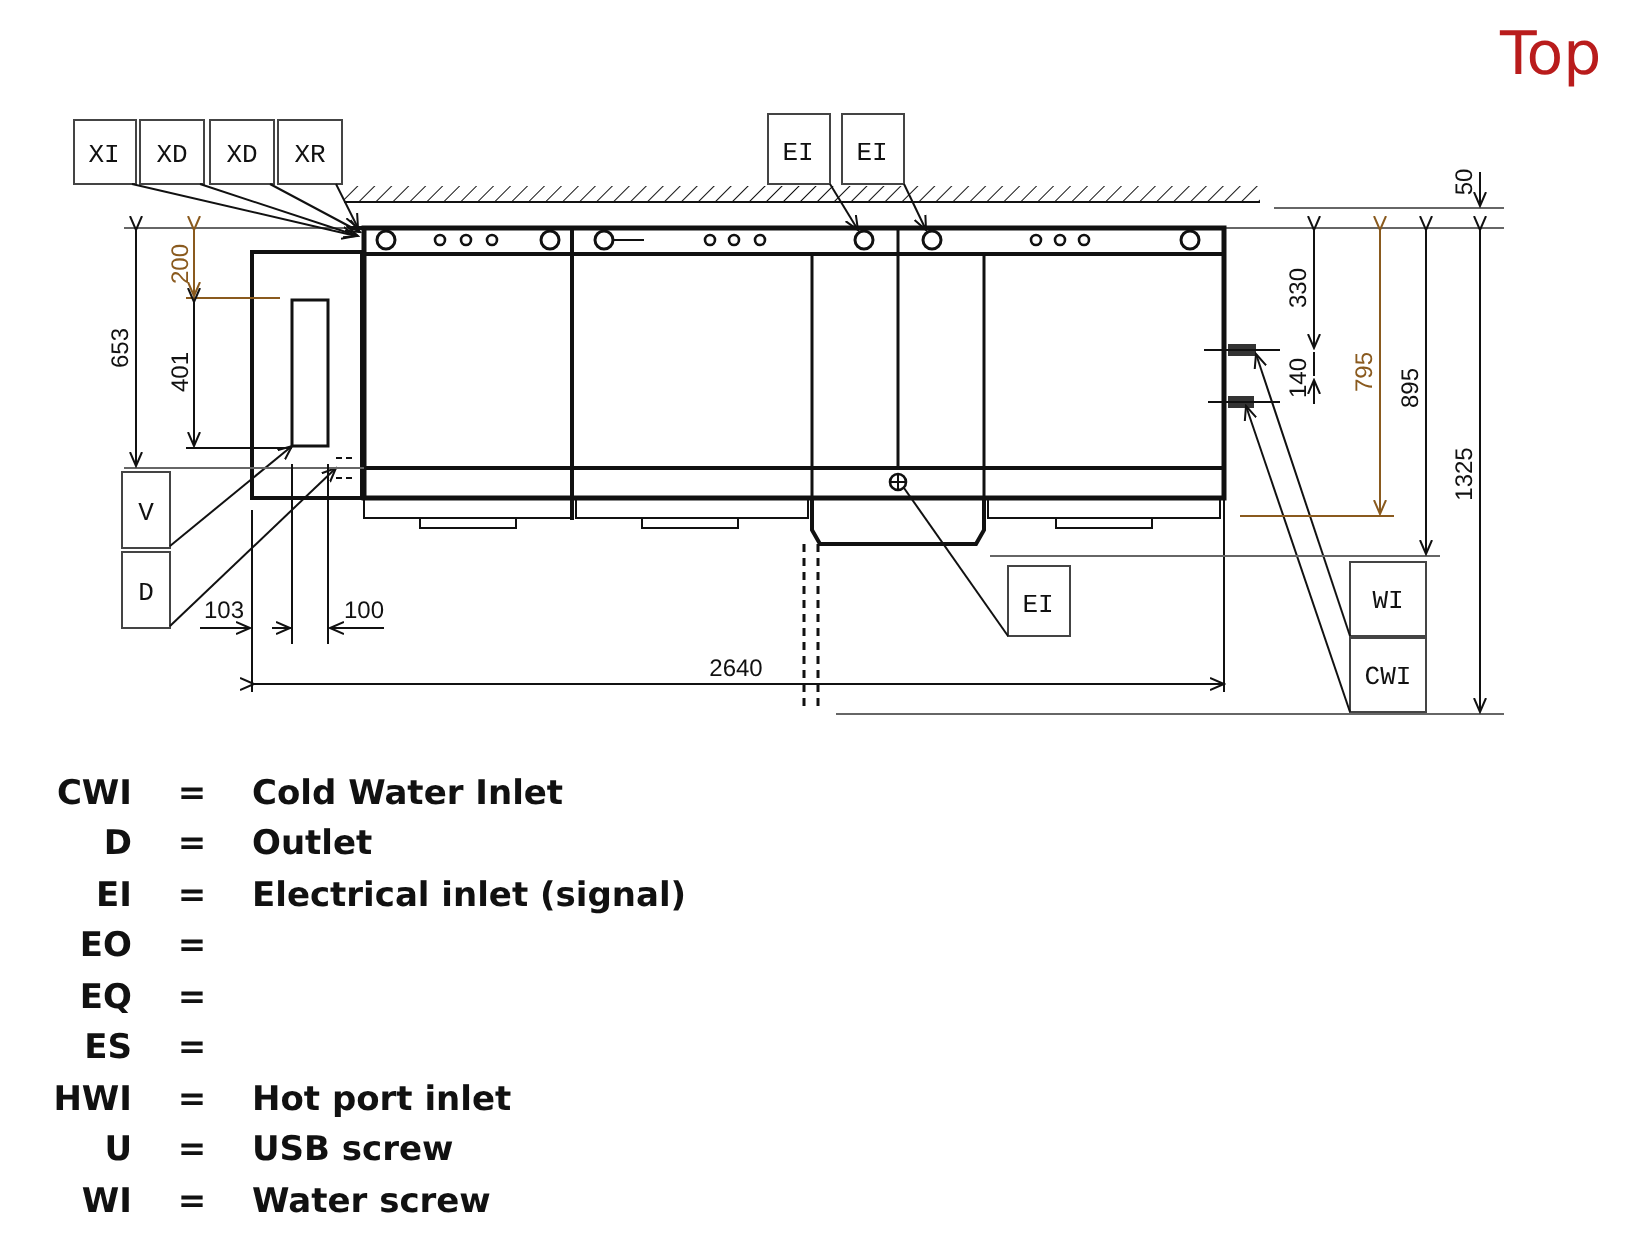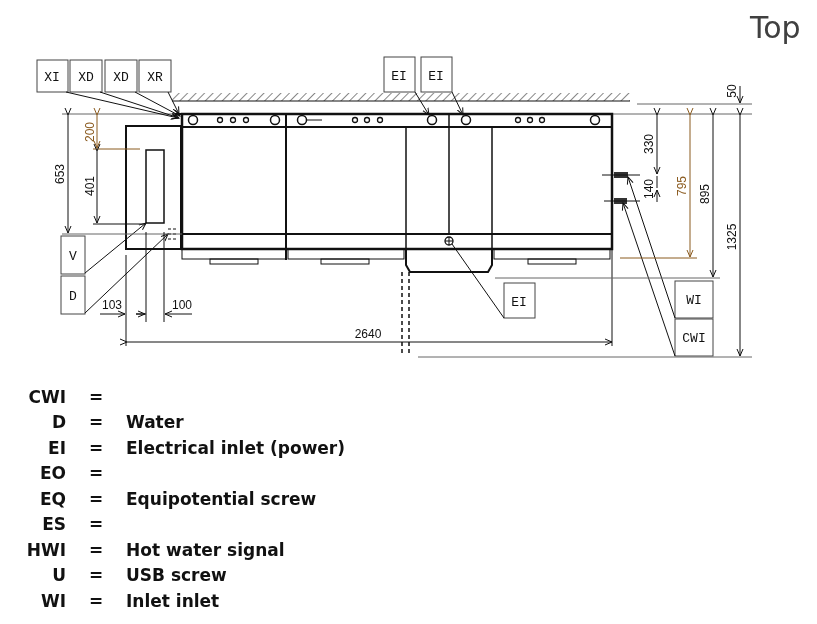--- a/index.html
+++ b/index.html
@@ -1,17 +1,17 @@
 <!DOCTYPE html>
 <html><head>
 <meta charset="utf-8">
 <style>
   html, body { margin:0; padding:0; background:#ffffff; }
   body { width:817px; height:624px; position:relative; overflow:hidden; font-family:"DejaVu Sans", sans-serif; }
-  #title { position:absolute; left:750px; top:10px; font-size:30px; color:#404040; font-family:"DejaVu Sans", sans-serif; font-weight:normal;text-align:center; }
+  #title { position:absolute; left:750px; top:10px; font-size:30px; color:#b91c1c; font-family:"DejaVu Sans", sans-serif; font-weight:normal;text-align:center; }
   #drawing { position:absolute; left:0; top:0; }
   .lbl { font-family:"Liberation Mono", "DejaVu Sans Mono", monospace; font-size:13px; fill:#111; }
   .dim { font-family:"Liberation Sans", sans-serif; font-size:12px; fill:#111; }
   .dim-brown { font-family:"Liberation Sans", sans-serif; font-size:12px; fill:#8a5a1e; }
   #legend { position:absolute; left:22px; top:384px; font-family:"DejaVu Sans", sans-serif; font-weight:bold; font-size:17px; color:#111; }
   .legend-row { display:flex; height:25.5px; align-items:center; }
   .legend-code { width:44px; text-align:right; }
   .legend-eq { width:60px; text-align:center; }
   .legend-desc { }
 </style>
@@ -190,52 +190,52 @@
     <text class="dim" transform="translate(709,194) rotate(-90)" text-anchor="middle">895</text>
     <text class="dim" transform="translate(736,237) rotate(-90)" text-anchor="middle">1325</text>
     <text class="dim" transform="translate(736,91) rotate(-90)" text-anchor="middle">50</text>
   </g>
 </svg>
 
 <div id="legend">
   <div class="legend-row">
     <span class="legend-code">CWI</span>
     <span class="legend-eq">=</span>
+    <span class="legend-desc">Cold Water Inlet</span>
   </div>
   <div class="legend-row">
     <span class="legend-code">D</span>
     <span class="legend-eq">=</span>
-    <span class="legend-desc">Water</span>
+    <span class="legend-desc">Outlet</span>
   </div>
   <div class="legend-row">
     <span class="legend-code">EI</span>
     <span class="legend-eq">=</span>
-    <span class="legend-desc">Electrical inlet (power)</span>
+    <span class="legend-desc">Electrical inlet (signal)</span>
   </div>
   <div class="legend-row">
     <span class="legend-code">EO</span>
     <span class="legend-eq">=</span>
   </div>
   <div class="legend-row">
     <span class="legend-code">EQ</span>
     <span class="legend-eq">=</span>
-    <span class="legend-desc">Equipotential screw</span>
   </div>
   <div class="legend-row">
     <span class="legend-code">ES</span>
     <span class="legend-eq">=</span>
   </div>
   <div class="legend-row">
     <span class="legend-code">HWI</span>
     <span class="legend-eq">=</span>
-    <span class="legend-desc">Hot water signal</span>
+    <span class="legend-desc">Hot port inlet</span>
   </div>
   <div class="legend-row">
     <span class="legend-code">U</span>
     <span class="legend-eq">=</span>
     <span class="legend-desc">USB screw</span>
   </div>
   <div class="legend-row">
     <span class="legend-code">WI</span>
     <span class="legend-eq">=</span>
-    <span class="legend-desc">Inlet inlet</span>
+    <span class="legend-desc">Water screw</span>
   </div>
 </div>
 
 </body></html>

